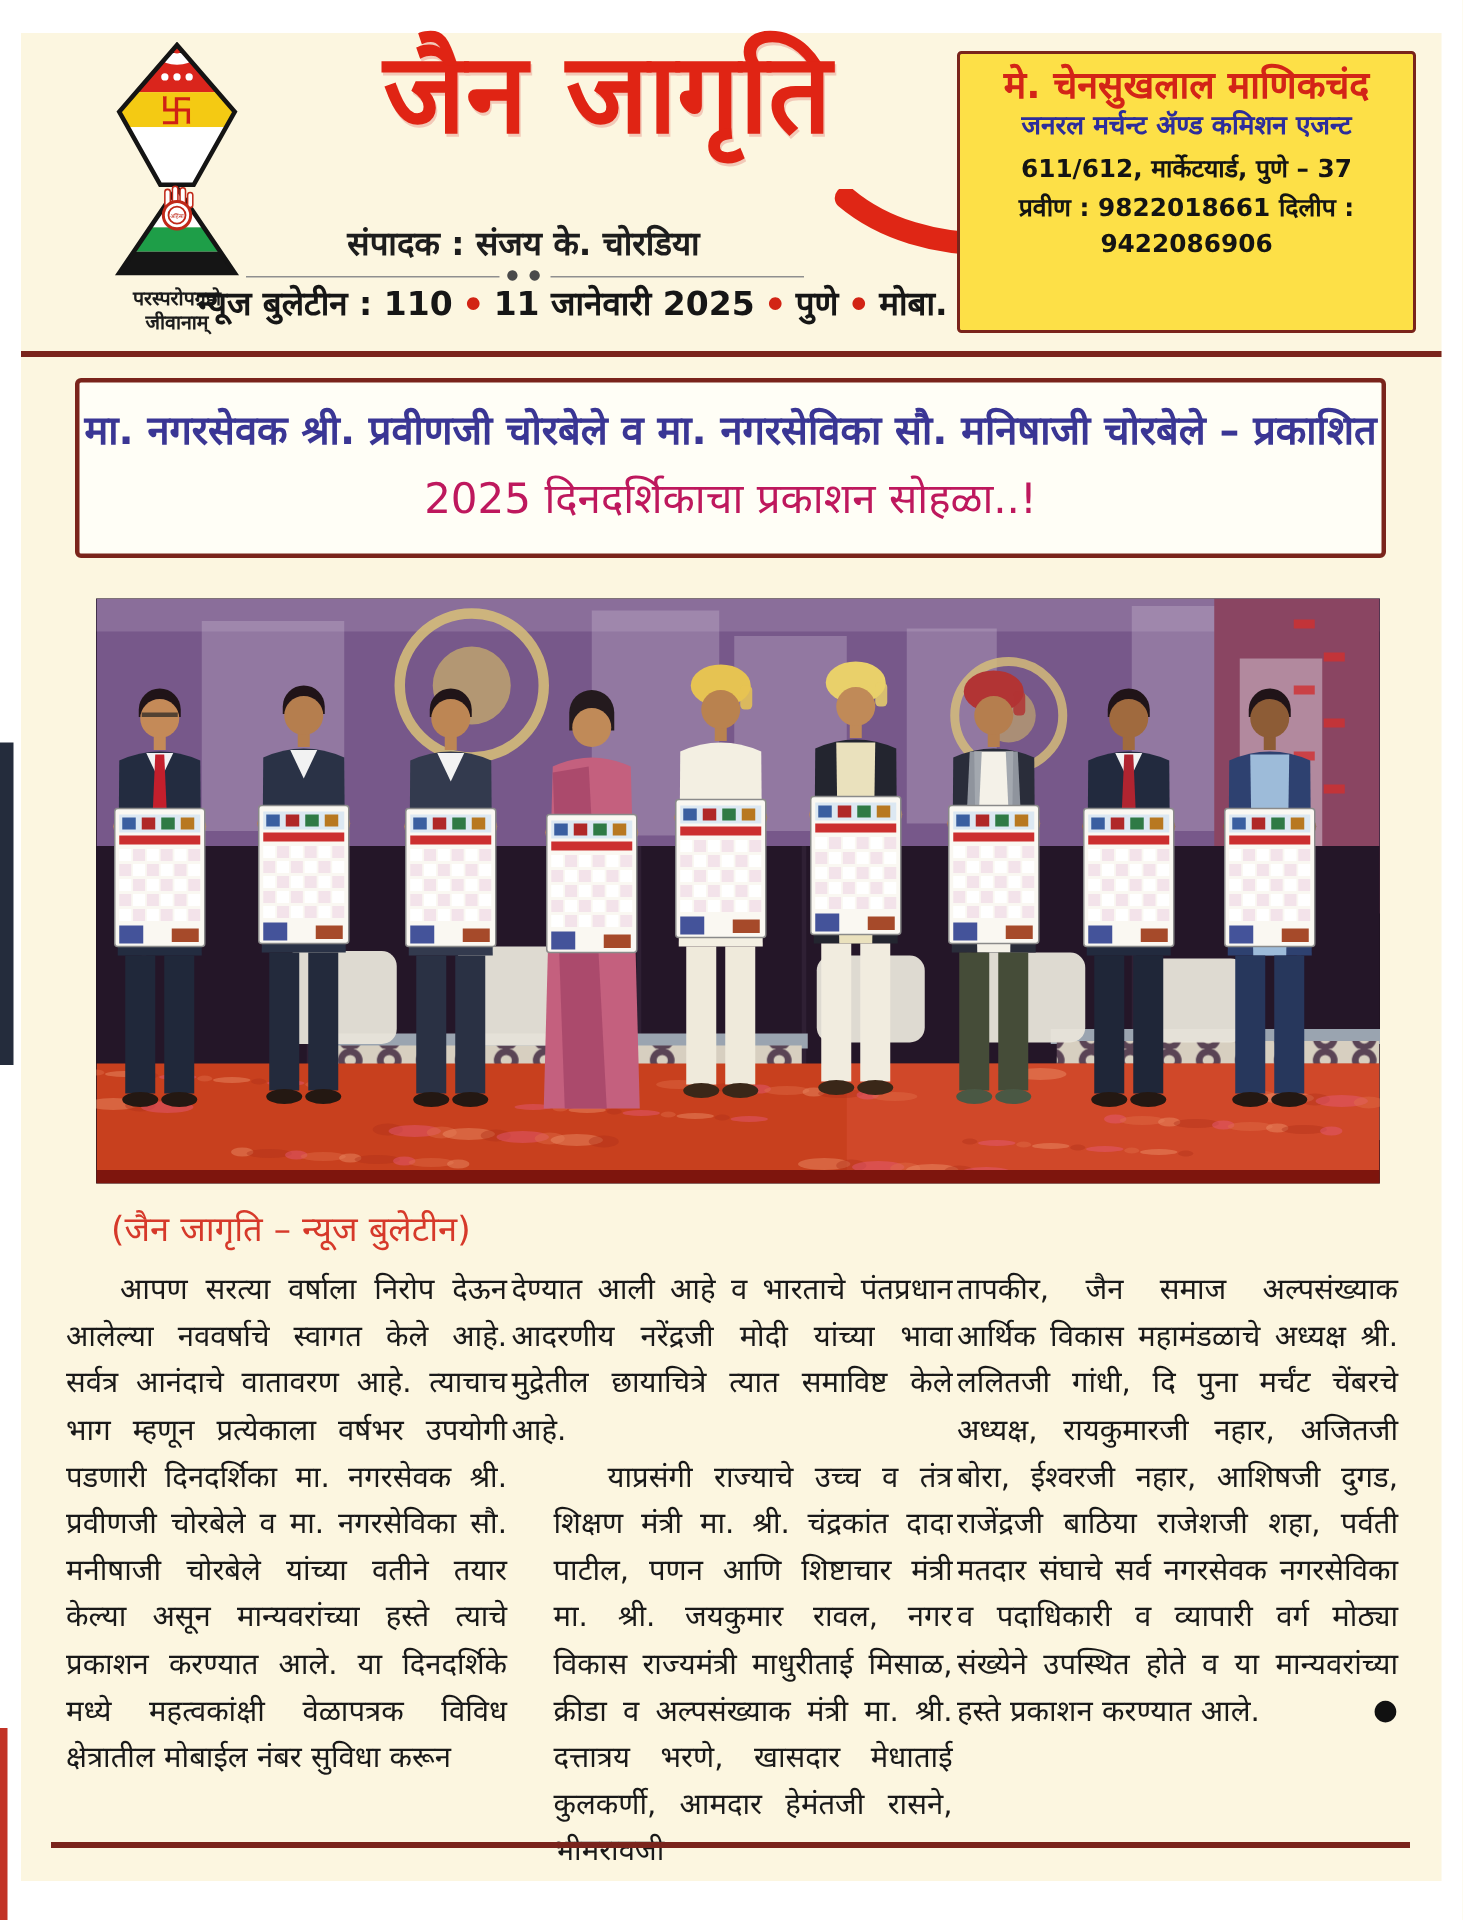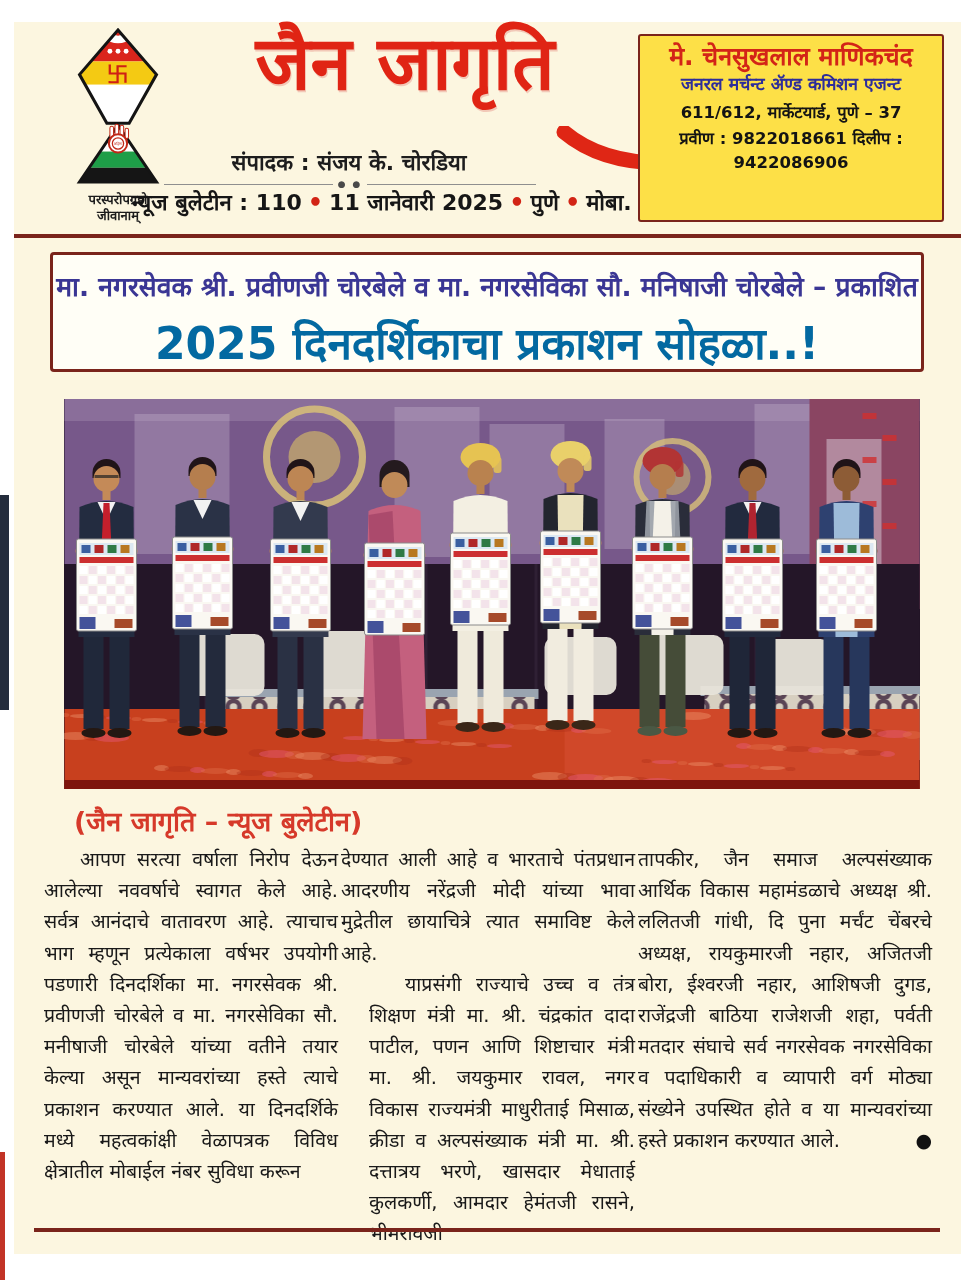--- a/index.html
+++ b/index.html
@@ -33,28 +33,28 @@
   .adbox .ad-name{font-size:25px;font-weight:bold;color:#d32417;margin-top:6px;line-height:1.2;}
   .adbox .ad-blue{font-size:17.5px;font-weight:bold;color:#2d2d9b;line-height:1.45;}
   .adbox .ad-addr{font-size:16.5px;font-weight:bold;color:#141414;margin-top:3px;}
   .adbox .ad-ph{font-size:16.5px;font-weight:bold;color:#141414;margin-top:4px;line-height:1.45;}
   .rule1{position:absolute;left:0;top:212px;width:947px;height:4px;background:#7a241b;}
 
   
   .headline-box{position:absolute;left:36px;top:230px;width:868px;height:114px;background:#fffef6;
                 border:3px solid #7a241b;border-radius:4px;text-align:center;}
   .hl1{margin-top:13px;font-size:26.5px;font-weight:bold;color:#3a3694;}
-  .hl2{margin-top:8px;font-size:44px;font-weight:bold;color:#0369a1;}
+  .hl2{margin-top:8px;font-size:28px;font-weight:normal;color:#be185d;}
 
   
   .photo{position:absolute;left:50px;top:377px;width:856px;height:390px;background:#1f1322;overflow:hidden;}
   .photo svg{display:block;}
 
   
-  .caption{position:absolute;left:60px;top:780px;font-size:27px;font-weight:bold;color:#d6392a;}
+  .caption{position:absolute;left:60px;top:780px;font-size:23px;font-weight:normal;color:#d6392a;}
   .columns{position:absolute;left:30px;top:822px;width:888px;display:flex;gap:3px;}
   .col{flex:1;font-size:19.5px;line-height:1.60;color:#191919;}
   .col p{margin:0;text-align:justify;}
   .col p + p{margin-top:0;margin-left:28px;}
   .ind{text-indent:36px;}
   .endline{text-align:right;margin-top:-31px;font-size:19px;color:#111;}
   .rule2{position:absolute;left:20px;top:1206px;width:906px;height:3.5px;background:#7a241b;}
 </style>
 </head>
 <body>

